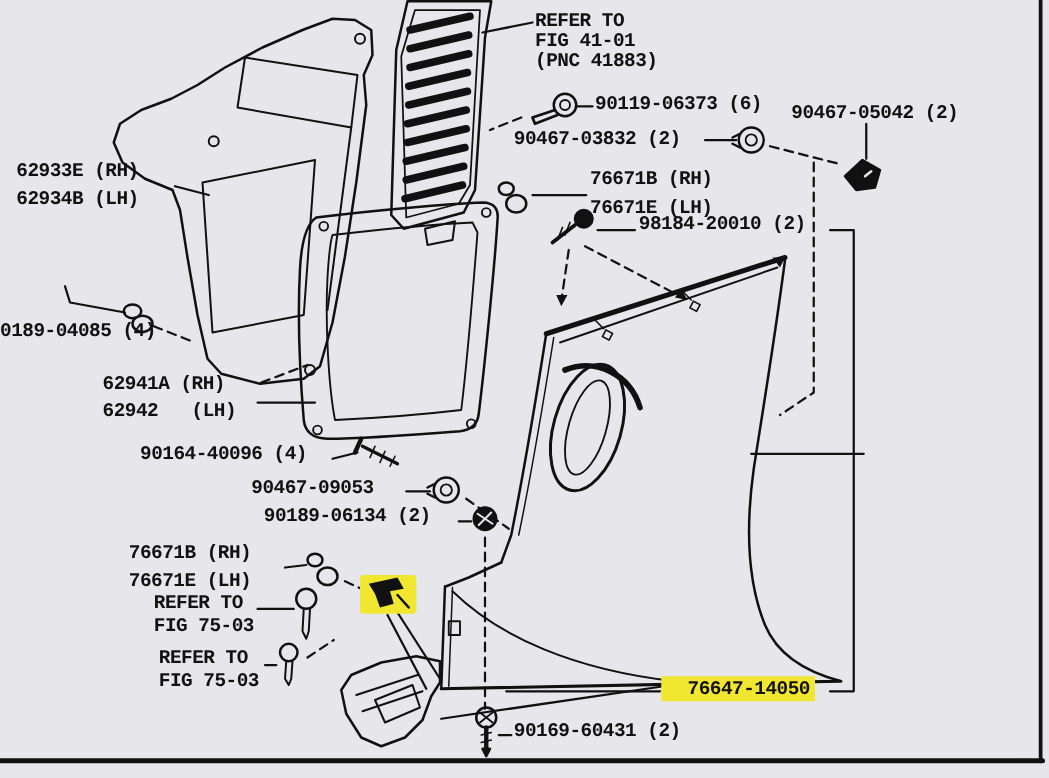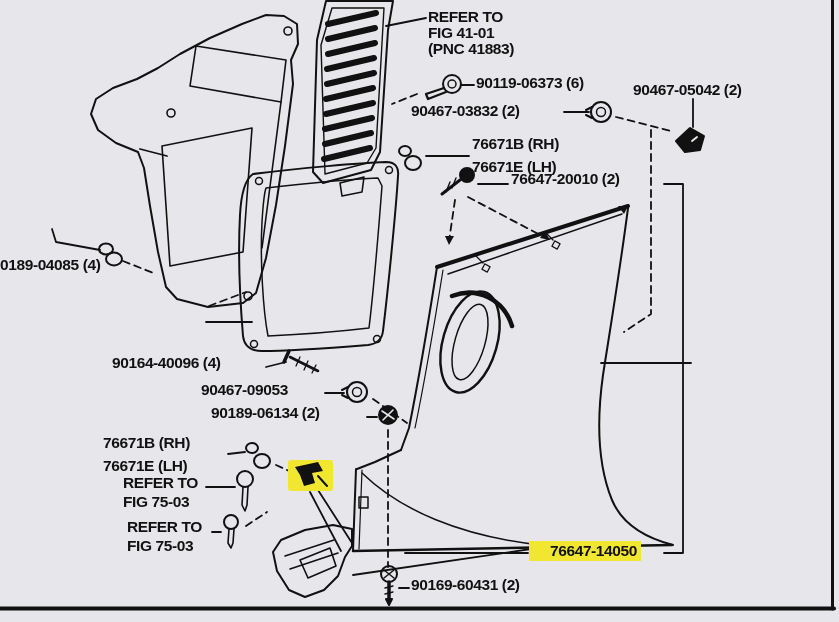--- a/index.html
+++ b/index.html
@@ -4,21 +4,21 @@
 <style>
   html,body{margin:0;padding:0;}
   body{
     width:839px;height:622px;overflow:hidden;position:relative;
     background:var(--bg,#e7e6ea);
     font-family:"Liberation Sans", sans-serif;
     color:var(--ink,#111);
   }
   #stage{position:absolute;left:0;top:0;width:839px;height:622px;}
   svg{position:absolute;left:0;top:0;color:var(--ink,#111);}
-  #label-layer{position:absolute;left:0;top:0;width:839px;height:512px;pointer-events:none;}
+  #label-layer{position:absolute;left:0;top:0;width:839px;height:512px;pointer-events:none;font-family:Liberation Mono, monospace;}
   .lbl{
     position:absolute;
     font-weight:700;font-size:15.5px;letter-spacing:-0.4px;
     white-space:pre;line-height:16px;
   }
   .lbl .ln{white-space:pre;}
   .lbl.hl .ln{
     background:var(--hl,#f2e730);
     padding:1px 4px 1px 21px;margin-left:-3px;
   }
@@ -216,22 +216,24 @@
     </g>
   </g>
 </svg>
 
 <div id="label-layer">
       <div class="lbl" style="left: 428px; top: 9px; line-height: 16px;"><div class="ln">REFER TO</div><div class="ln">FIG 41-01</div><div class="ln">(PNC 41883)</div></div>
       <div class="lbl" style="left: 476px; top: 74px; line-height: 18px;"><div class="ln">90119-06373 (6)</div></div>
       <div class="lbl" style="left: 633px; top: 81px; line-height: 18px;"><div class="ln">90467-05042 (2)</div></div>
       <div class="lbl" style="left: 411px; top: 102px; line-height: 18px;"><div class="ln">90467-03832 (2)</div></div>
       <div class="lbl" style="left: 472px; top: 132px; line-height: 23px;"><div class="ln">76671B (RH)</div><div class="ln">76671E (LH)</div></div>
-      <div class="lbl" style="left: 511px; top: 170px; line-height: 18px;"><div class="ln">76647-20010 (2)</div></div>
+      <div class="lbl" style="left: 511px; top: 170px; line-height: 18px;"><div class="ln">98184-20010 (2)</div></div>
+      <div class="lbl" style="left: 13px; top: 126px; line-height: 22px;"><div class="ln">62933E (RH)</div><div class="ln">62934B (LH)</div></div>
       <div class="lbl" style="left: 0px; top: 212px; line-height: 18px; margin-top: 44px;"><div class="ln">0189-04085 (4)</div></div>
+      <div class="lbl" style="left: 82px; top: 296px; line-height: 22px;"><div class="ln">62941A (RH)</div><div class="ln">62942   (LH)</div></div>
       <div class="lbl" style="left: 112px; top: 354px; line-height: 18px;"><div class="ln">90164-40096 (4)</div></div>
       <div class="lbl" style="left: 201px; top: 381px; line-height: 18px;"><div class="ln">90467-09053</div></div>
       <div class="lbl" style="left: 211px; top: 404px; line-height: 18px;"><div class="ln">90189-06134 (2)</div></div>
       <div class="lbl" style="left: 103px; top: 431px; line-height: 23px;"><div class="ln">76671B (RH)</div><div class="ln">76671E (LH)</div></div>
       <div class="lbl" style="left: 123px; top: 473px; line-height: 19px;"><div class="ln">REFER TO</div><div class="ln">FIG 75-03</div></div>
       <div class="lbl" style="left: 127px; top: 517px; line-height: 19px;"><div class="ln">REFER TO</div><div class="ln">FIG 75-03</div></div>
       <div class="lbl hl" style="left: 532px; top: 541px; line-height: 18px;"><div class="ln">76647-14050</div></div>
       <div class="lbl" style="left: 411px; top: 576px; line-height: 18px;"><div class="ln">90169-60431 (2)</div></div>
     </div>
 </div>

